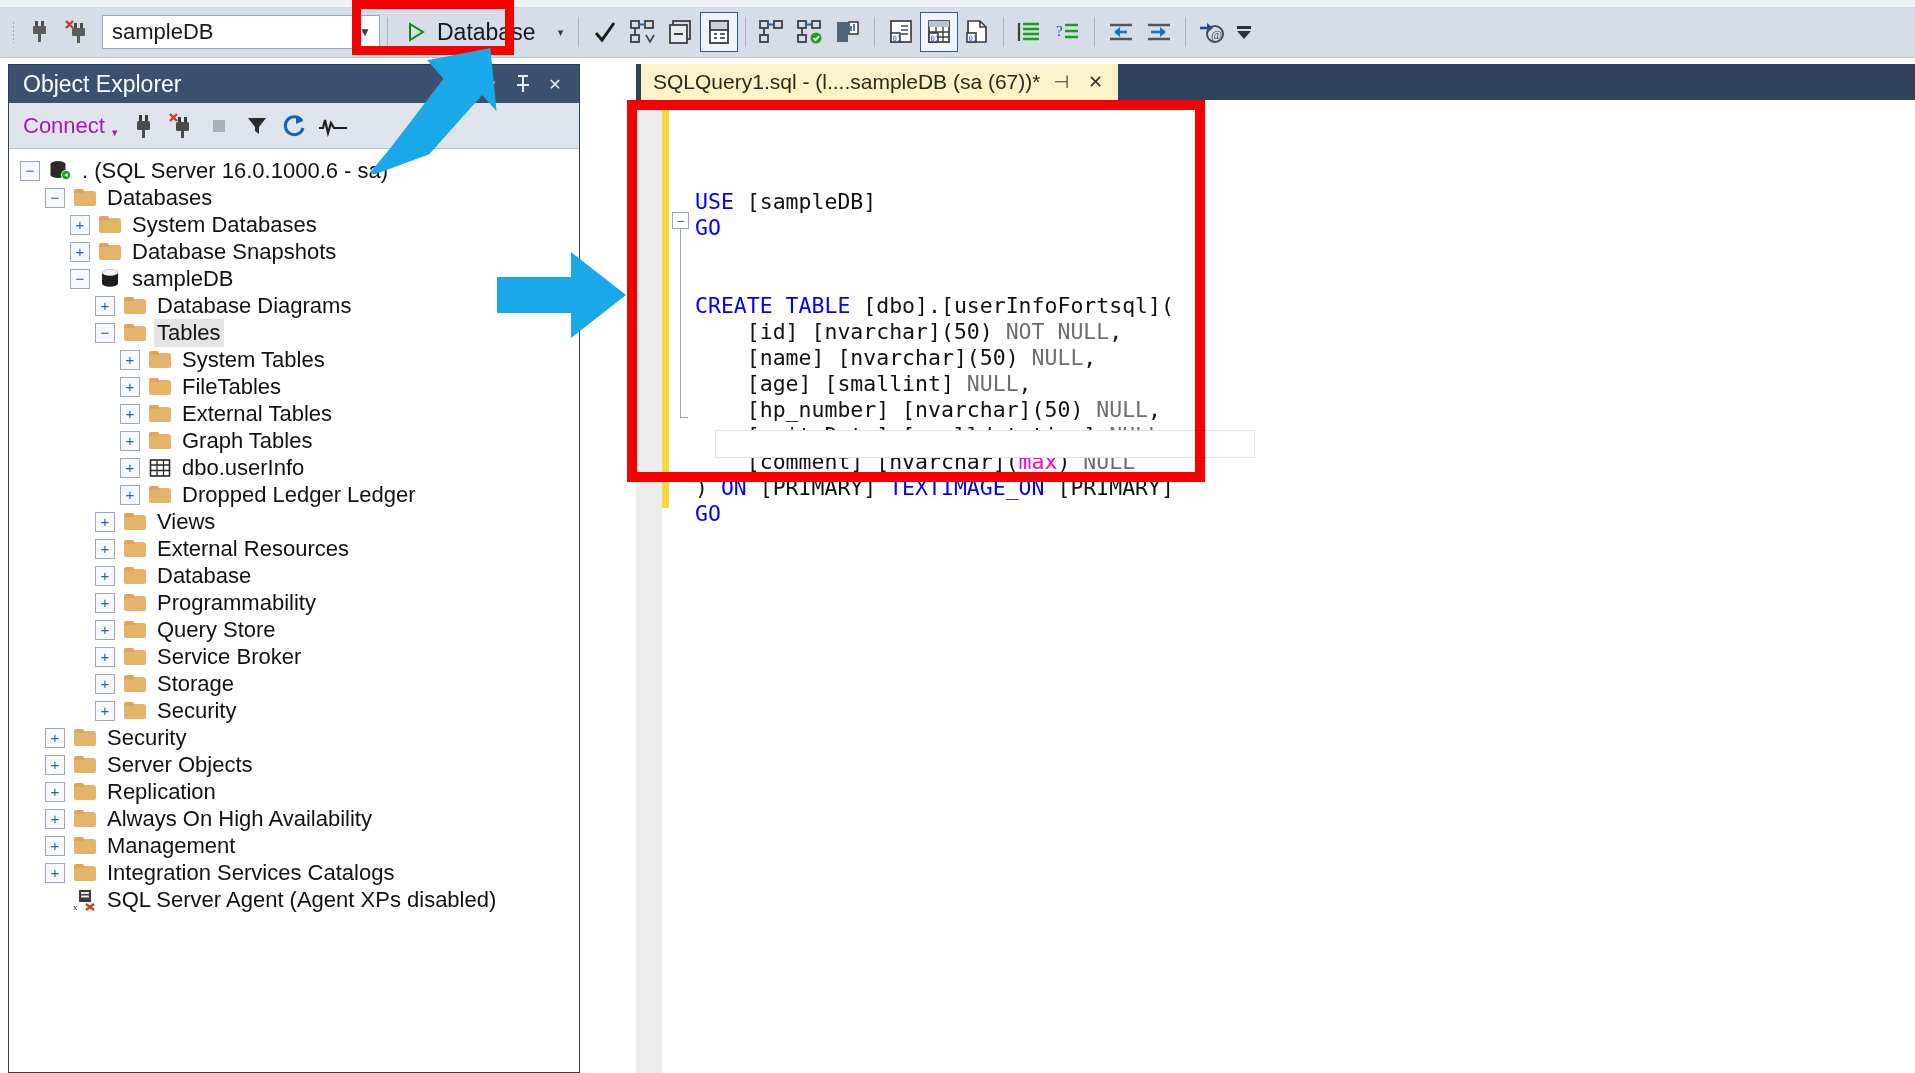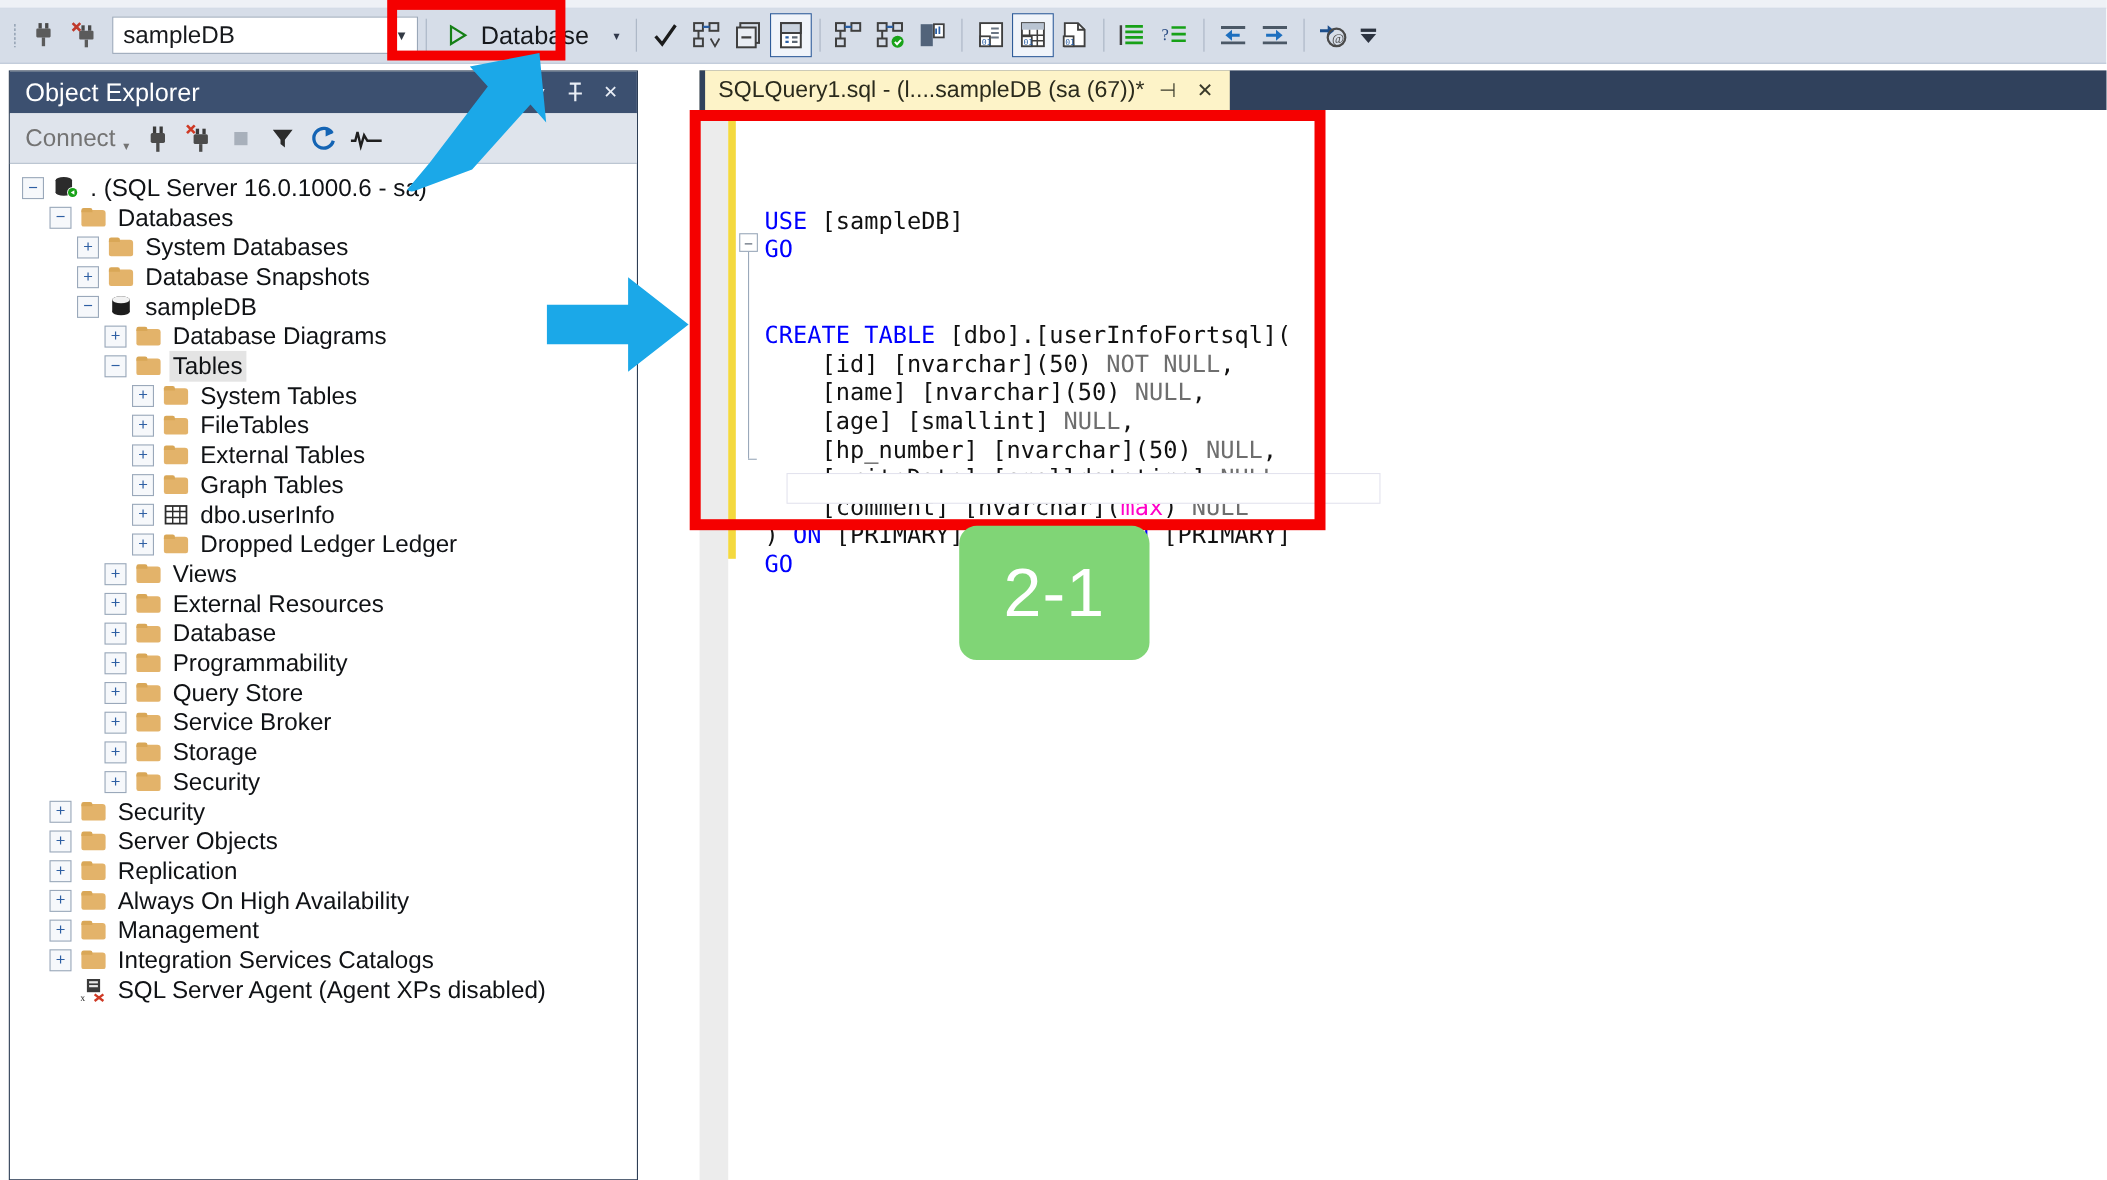--- a/index.html
+++ b/index.html
@@ -128,21 +128,21 @@
     color:#e9eef6; cursor: pointer;
   }
   .oe-toolbar {
     height: 46px; background: #dfe4ec;
     border-bottom: 1px solid #b9c2cf;
     display: flex; align-items: center;
     padding-left: 10px; gap: 2px;
   }
   .oe-connect {
     display:flex; align-items:flex-end; gap:7px;
-    font-size: 22px; color: #737373; cursor:pointer;
+    font-size: 22px; color: #a21caf; cursor:pointer;
     padding: 2px 6px 2px 4px;
   }
   .oe-connect .caret { font-size: 11px; }
   .oe-ibtn {
     width: 36px; height: 36px;
     display:flex; align-items:center; justify-content:center;
     cursor:pointer;
   }
   .oe-tree {
     position: absolute;
@@ -793,17 +793,14 @@
 
   <div class="red-box-sql"></div>
 
   <svg class="arrow-svg" style="left:370px; top:44px;" width="210" height="130" viewBox="0 0 210 130">
     <path d="M120 6 L58 18 L74 36 L22 104 L2 128 L6 130 L60 110 L112 52 L126 68 Z" fill="#1ba8e8" transform="translate(-2,-2) scale(1.02)"></path>
   </svg>
   <svg class="arrow-svg" style="left:497px; top:250px;" width="130" height="90" viewBox="0 0 130 90">
     <path d="M0 27 L74 27 L74 2 L129 45 L74 88 L74 63 L0 63 Z" fill="#1ba8e8"></path>
   </svg>
 
-  <div class="green-badge">
-    <div class="txt">2-1</div>
-  </div>
 
 </div>
 
 </body></html>

